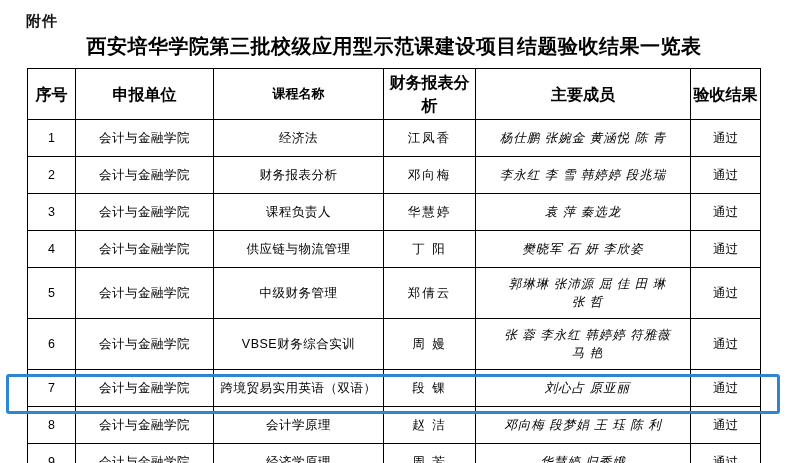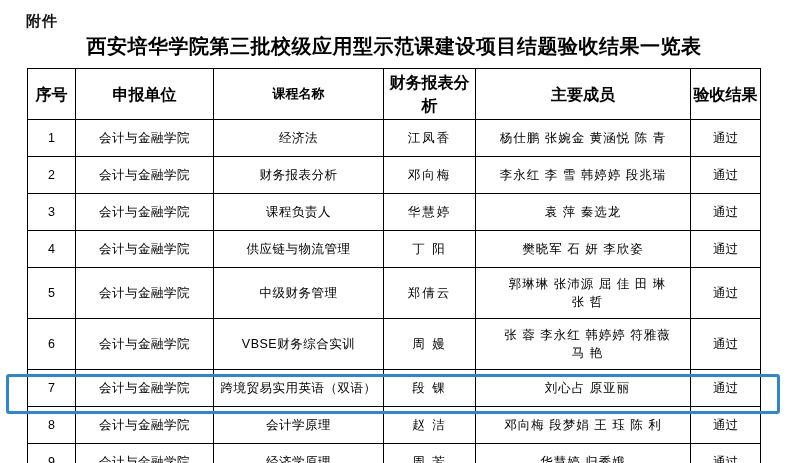--- a/index.html
+++ b/index.html
@@ -81,20 +81,21 @@
   .col-result  { width: 70px; }
 
   .row-h1 td { height: 32px; }
   .row-h2 td { height: 46px; }
 
   .members-cell {
     text-align: center;
     padding-left: 6px;
     padding-right: 6px;
     letter-spacing: 1px;
+    font-style: italic;
   }
   .members-cell .line {
     display: block;
   }
   .members-cell.two-line {
     text-align: center;
     padding-left: 10px;
   }
   .leader-cell { letter-spacing: 2px; }
   .unit-cell { letter-spacing: 0.5px; }

